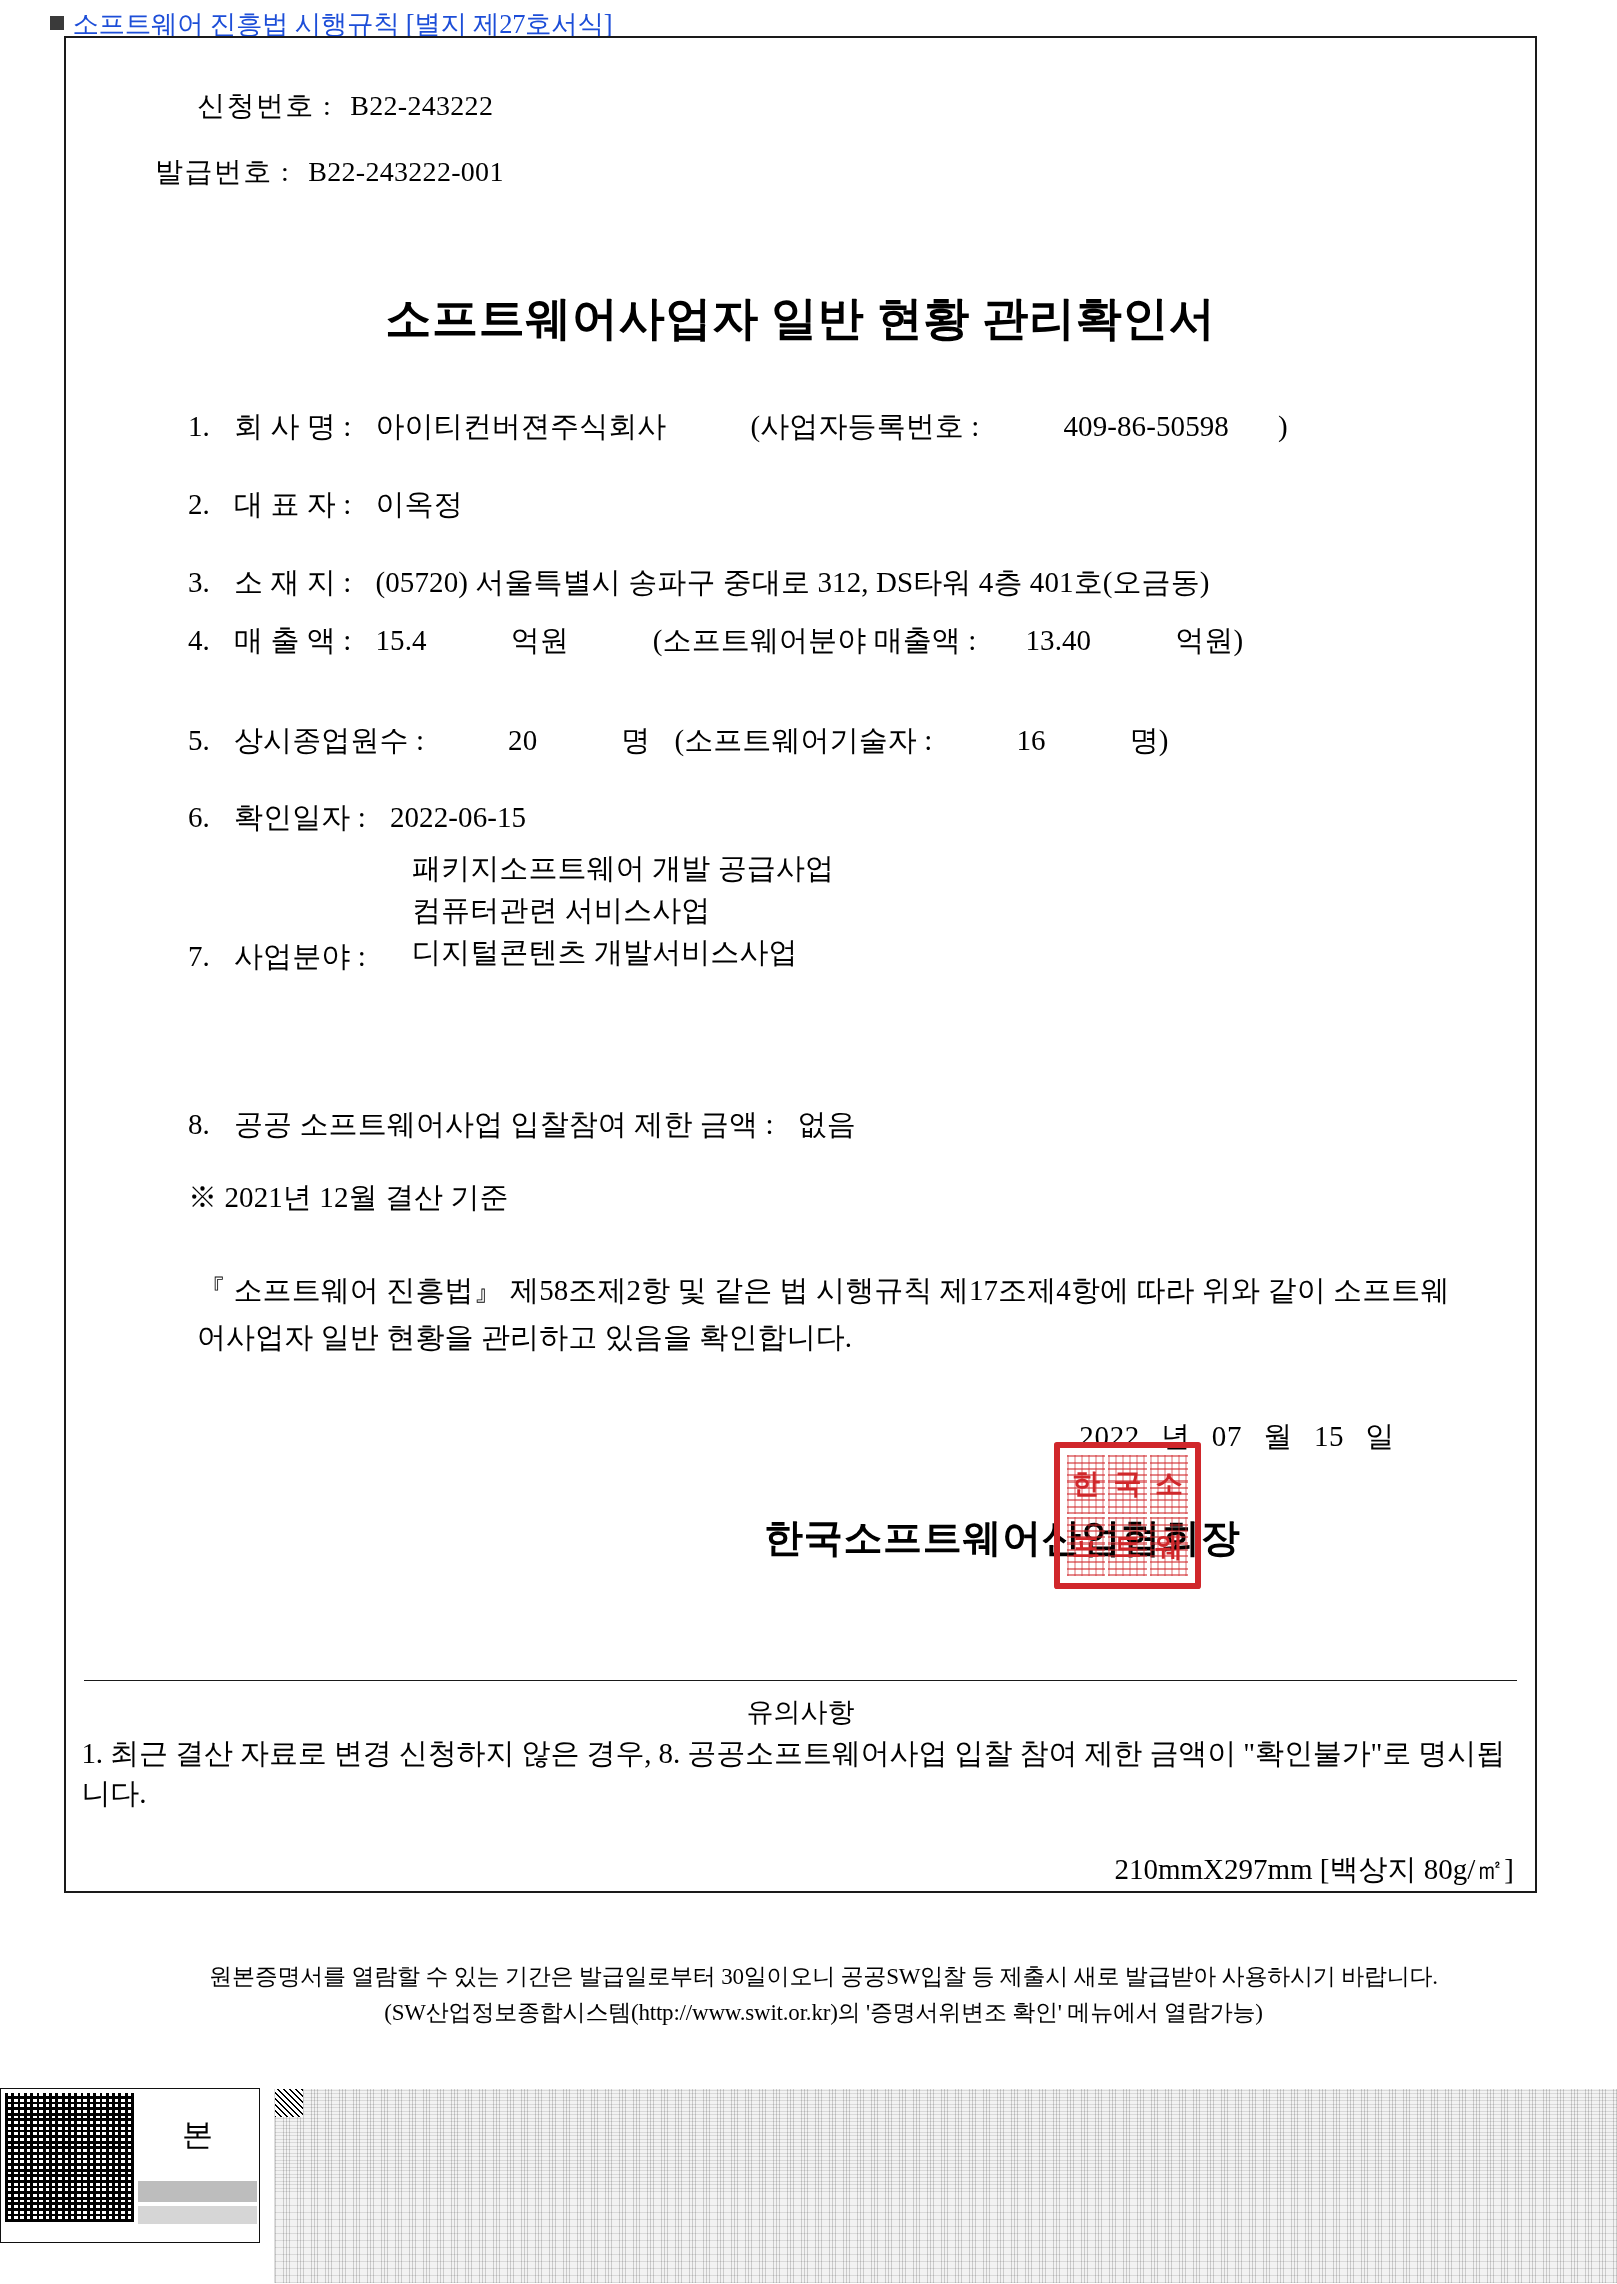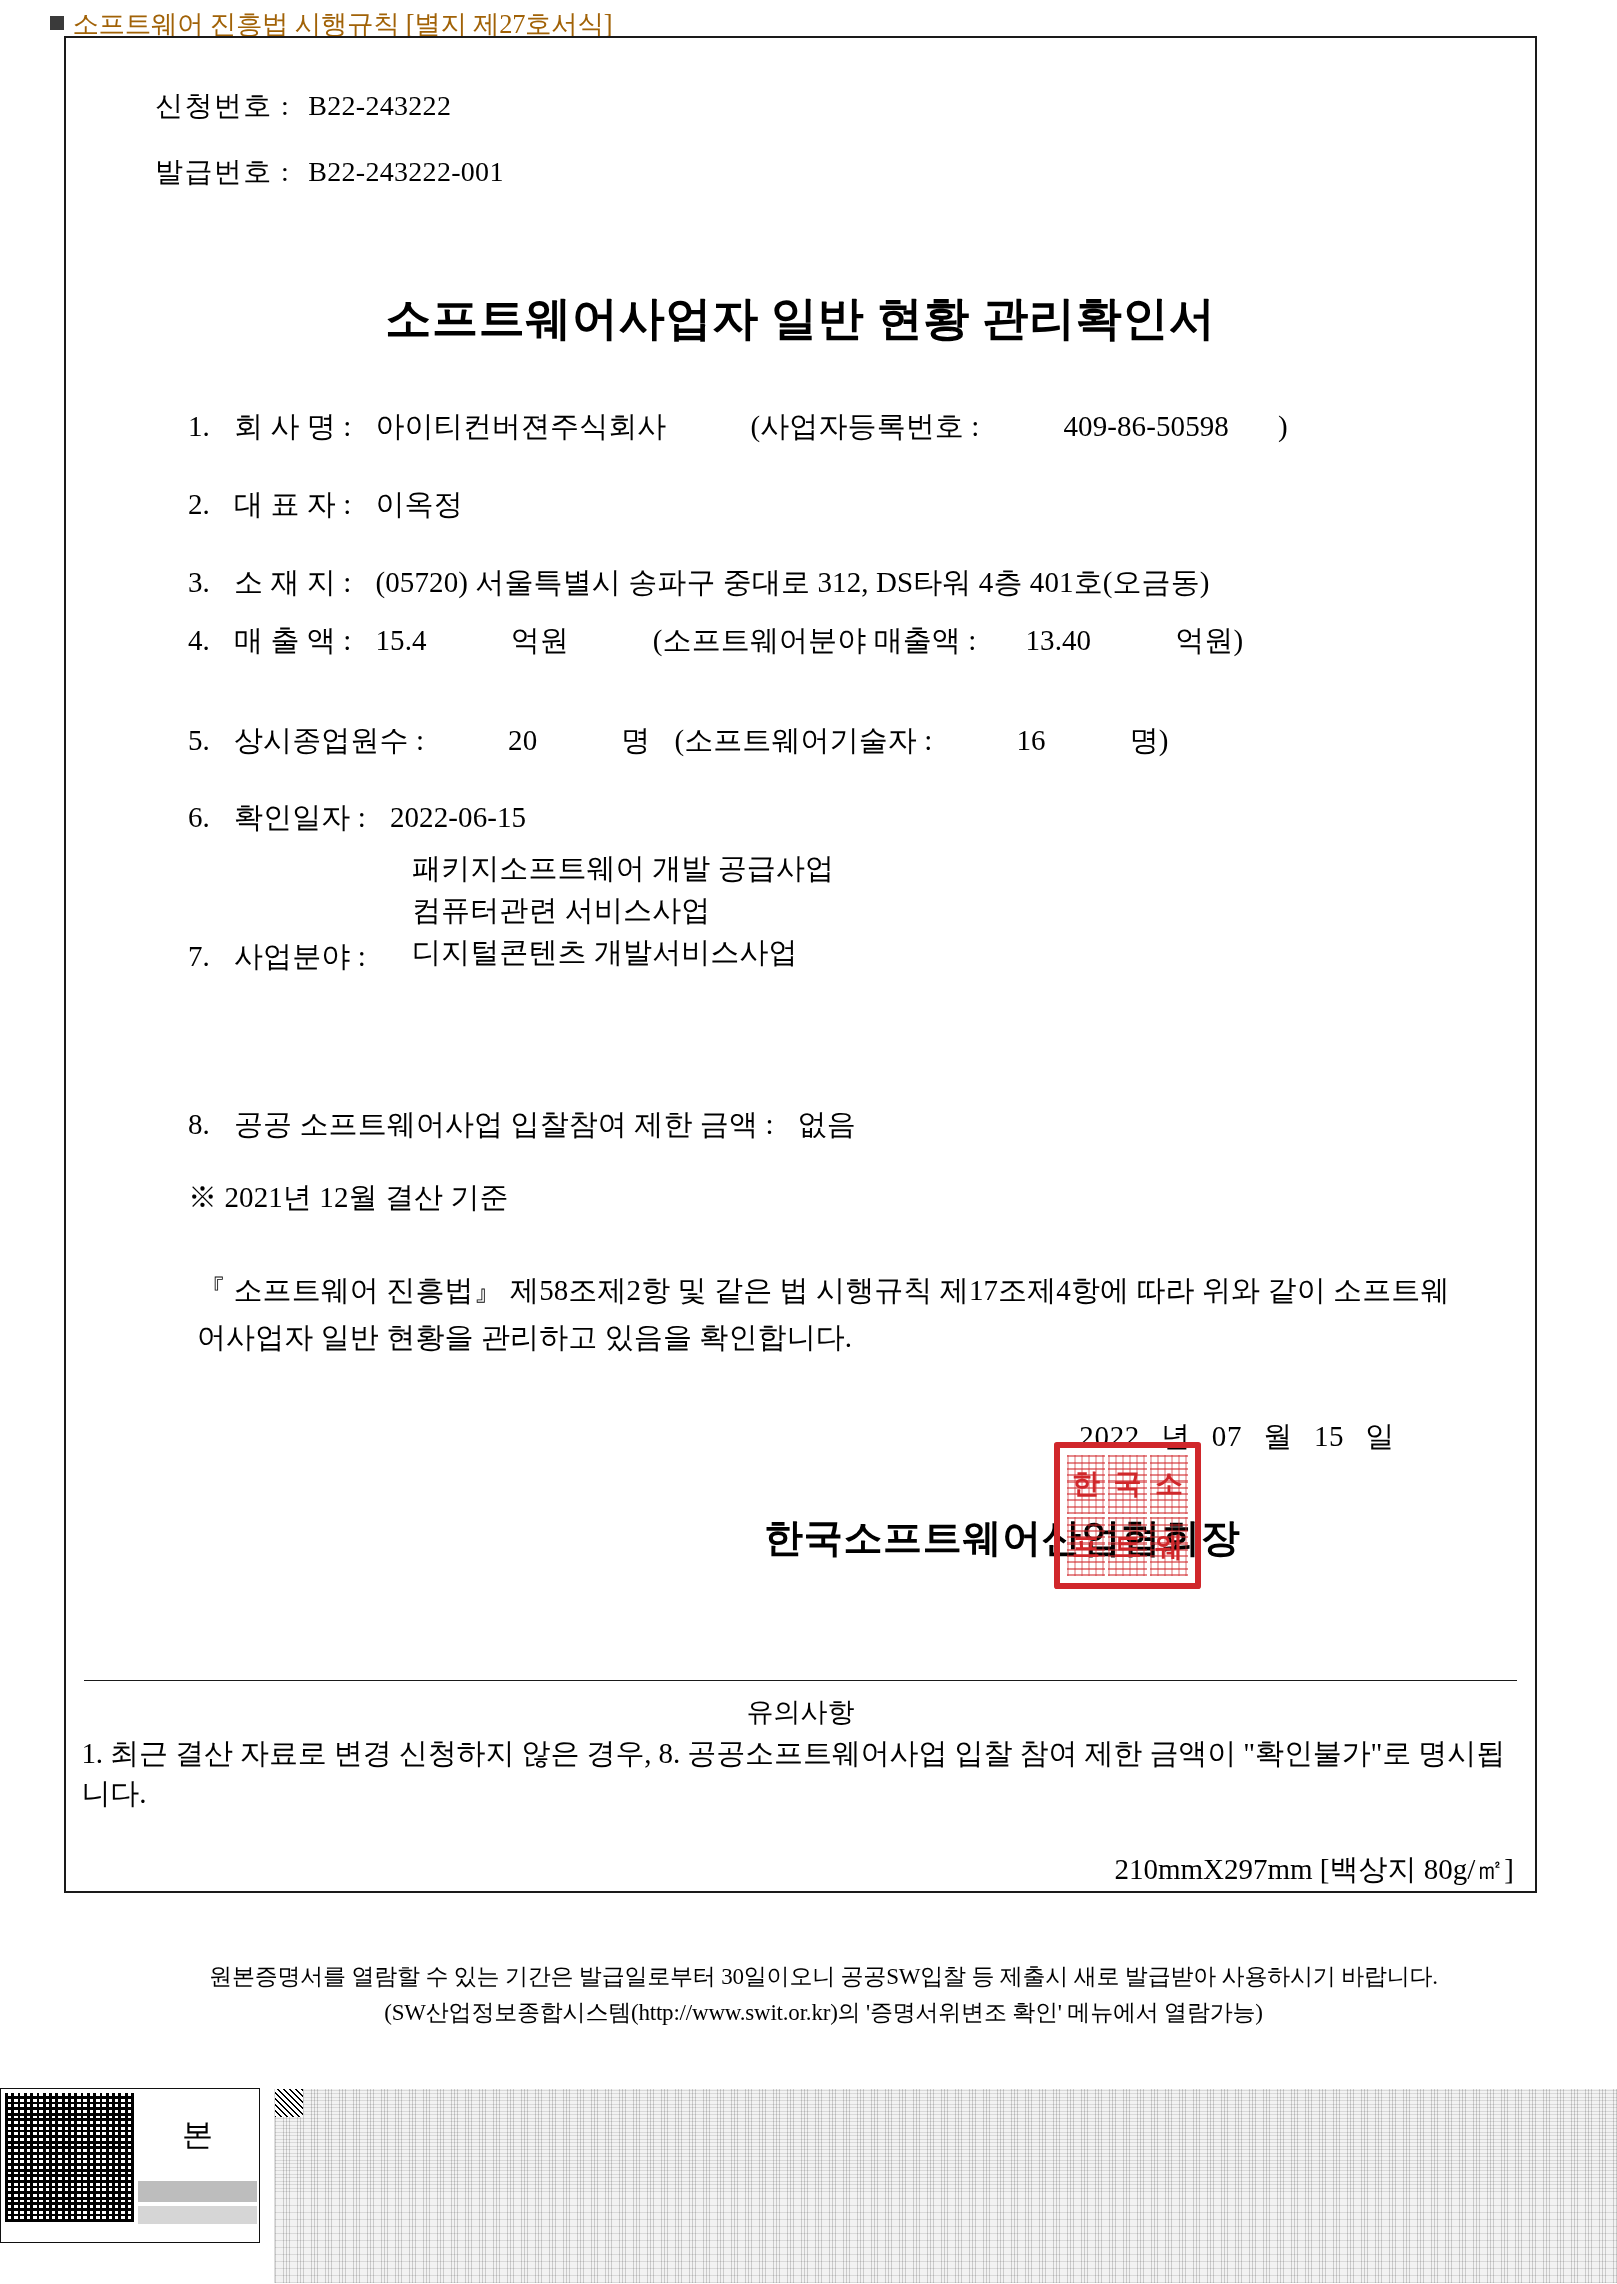--- a/index.html
+++ b/index.html
@@ -22,21 +22,21 @@
     width: 1618px;
     height: 2284px;
   }
 
   
   .form-header {
     position: absolute;
     left: 50px;
     top: 5.6px;
     font-size: 26.5px;
-    color: #a16207;
+    color: #1d4ed8;
     letter-spacing: -0.3px;
     white-space: nowrap;
   }
   .form-header .sq {
     display: inline-block;
     width: 14px; height: 14px;
     background: #3a3a3a;
     margin-right: 8.4px;
     vertical-align: 2.8px;
   }
@@ -52,21 +52,21 @@
     box-sizing: border-box;
   }
 
   .appno {
     position: absolute;
     left: 89px;
     font-size: 28px;
     white-space: nowrap;
     letter-spacing: 0.3px;
   }
-  .appno.n1 { top: 49px; }
+  .appno.n1 { top: 49px; margin-left: 42px; }
   .appno.n2 { top: 115px; text-align: center; }
   .appno .lbl { letter-spacing: 1.4px; }
   .appno .val { margin-left: 18px; }
 
   .doc-title {
     position: absolute;
     left: 0; right: 0;
     top: 250px;
     text-align: center;
     font-size: 46px;

